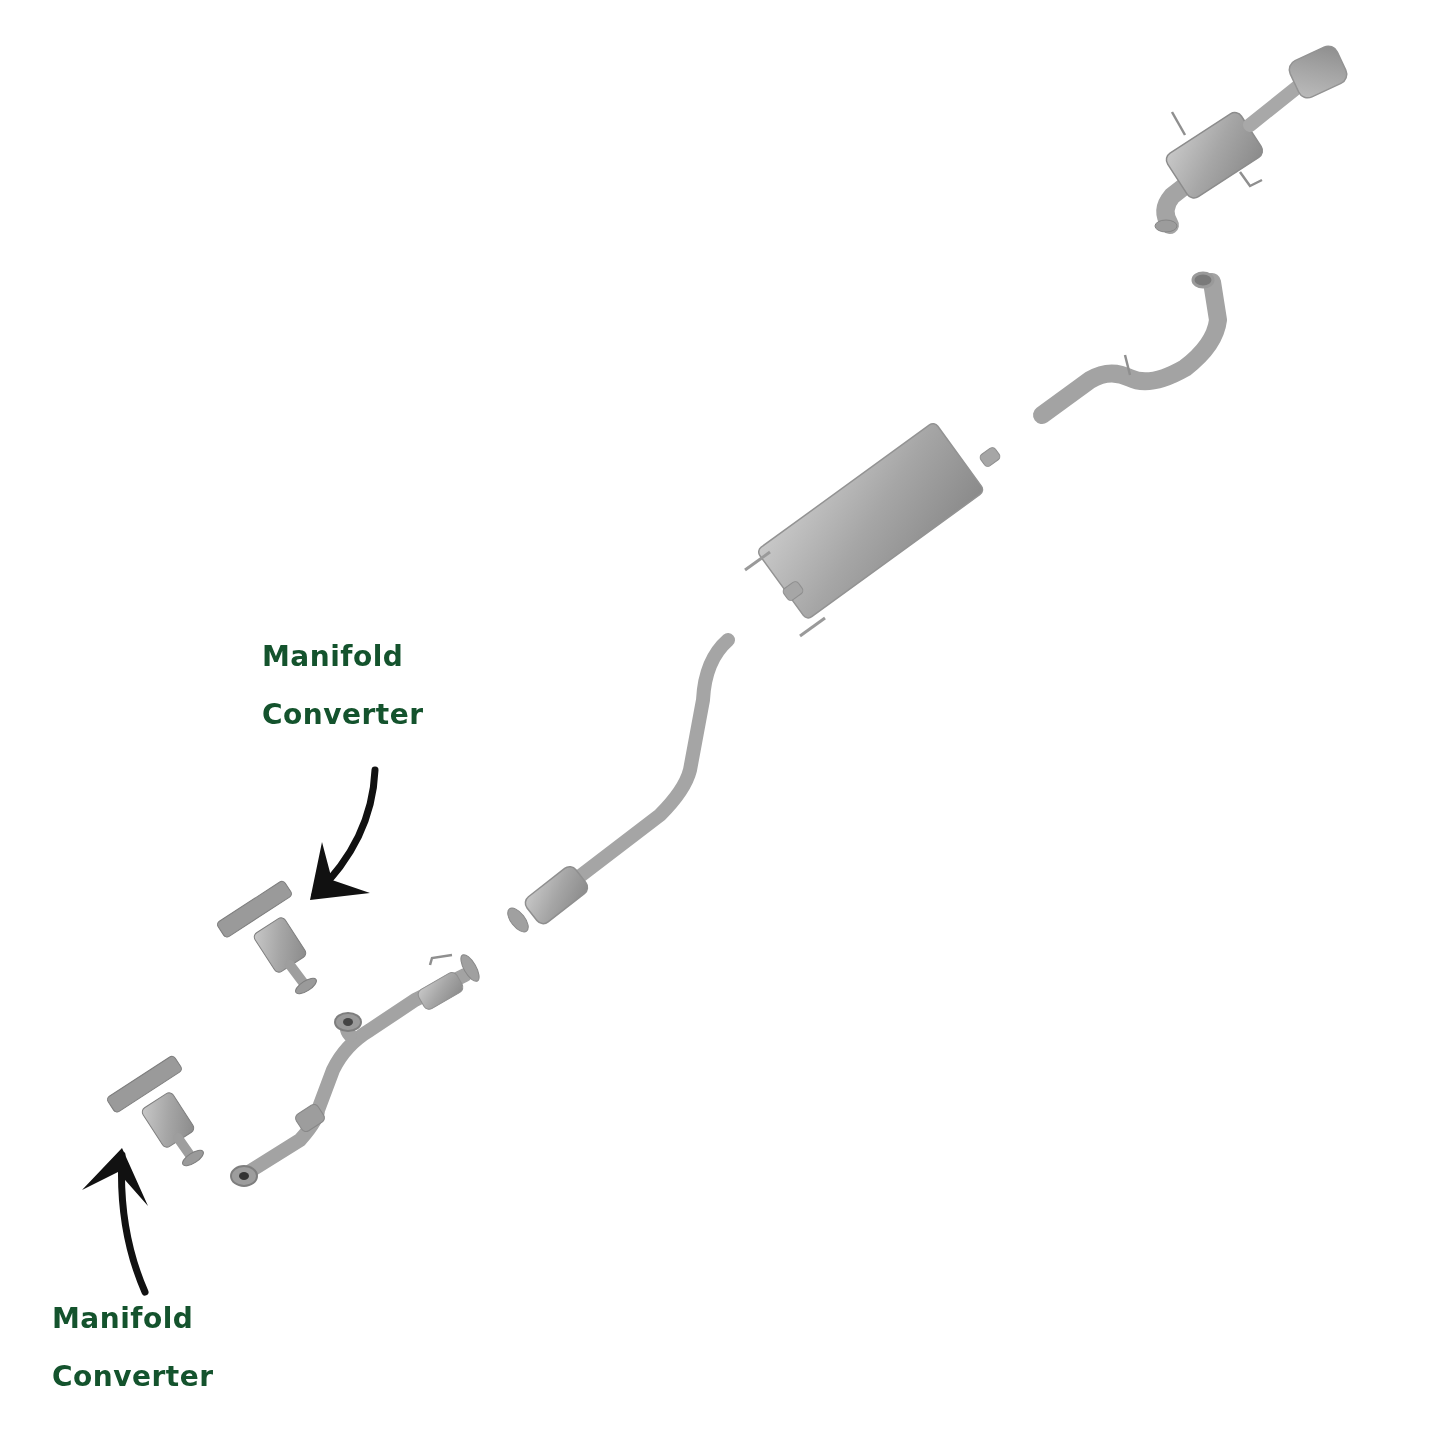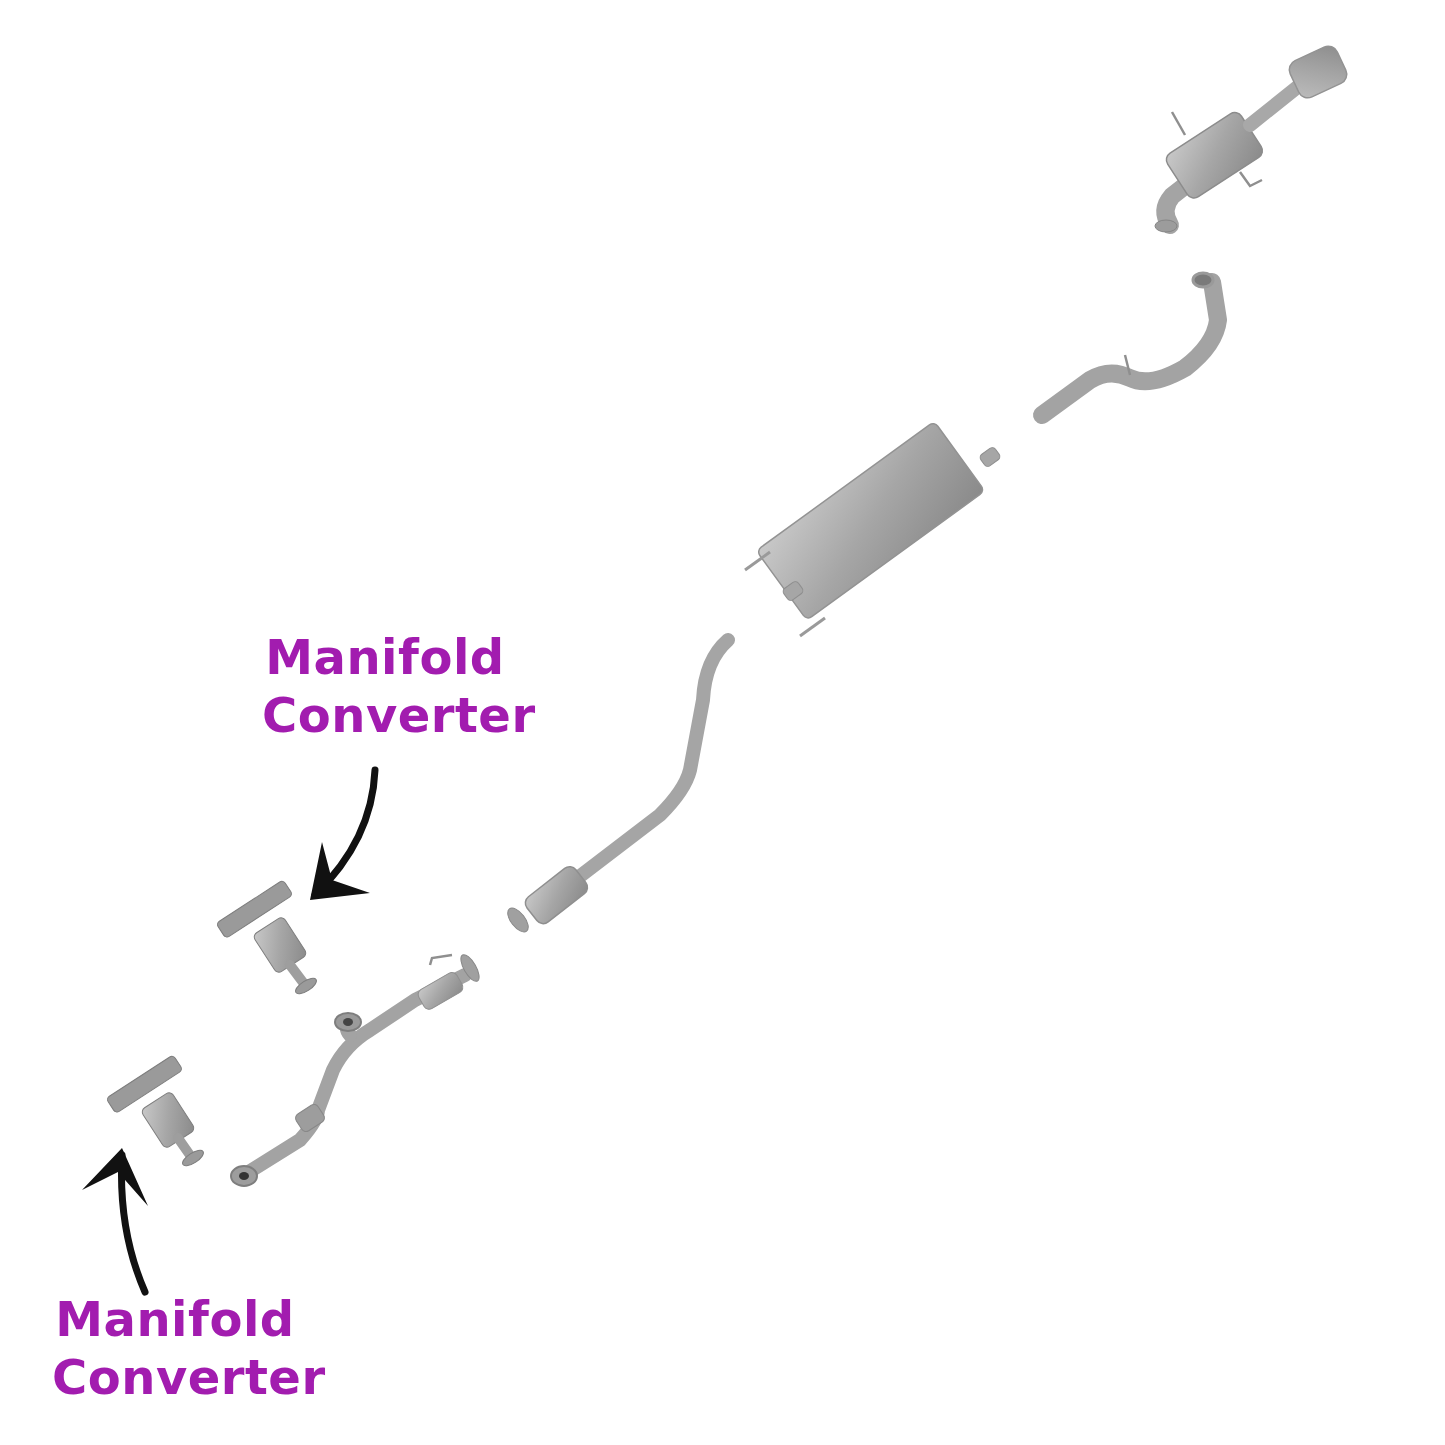--- a/index.html
+++ b/index.html
@@ -1,20 +1,20 @@
 <!DOCTYPE html>
 <html><head>
 <meta charset="utf-8">
 <style>
   html, body { margin: 0; padding: 0; background: #ffffff; }
   body { width: 1445px; height: 1445px; position: relative; overflow: hidden;
          font-family: "DejaVu Sans", "Liberation Sans", sans-serif; }
   #canvas { position: absolute; left: 0; top: 0; width: 1445px; height: 1445px; }
-  .label { position: absolute; text-align: center; color: #a21caf; font-weight: bold;
-           font-size: 48px; line-height: 58px; letter-spacing: 0.5px;
+  .label { position: absolute; color: #14532d; font-weight: bold;
+           font-size: 28px; line-height: 58px; letter-spacing: 0.5px;
            font-family: "DejaVu Sans", "Liberation Sans", sans-serif; }
   .label span { display: block; }
   #label-upper { left: 262px; top: 628px; width: 246px; }
   #label-lower { left: 52px; top: 1290px; width: 246px; }
 </style>
 </head>
 <body>
 
 <svg id="canvas" viewBox="0 0 1445 1445" xmlns="http://www.w3.org/2000/svg">
   <defs>

